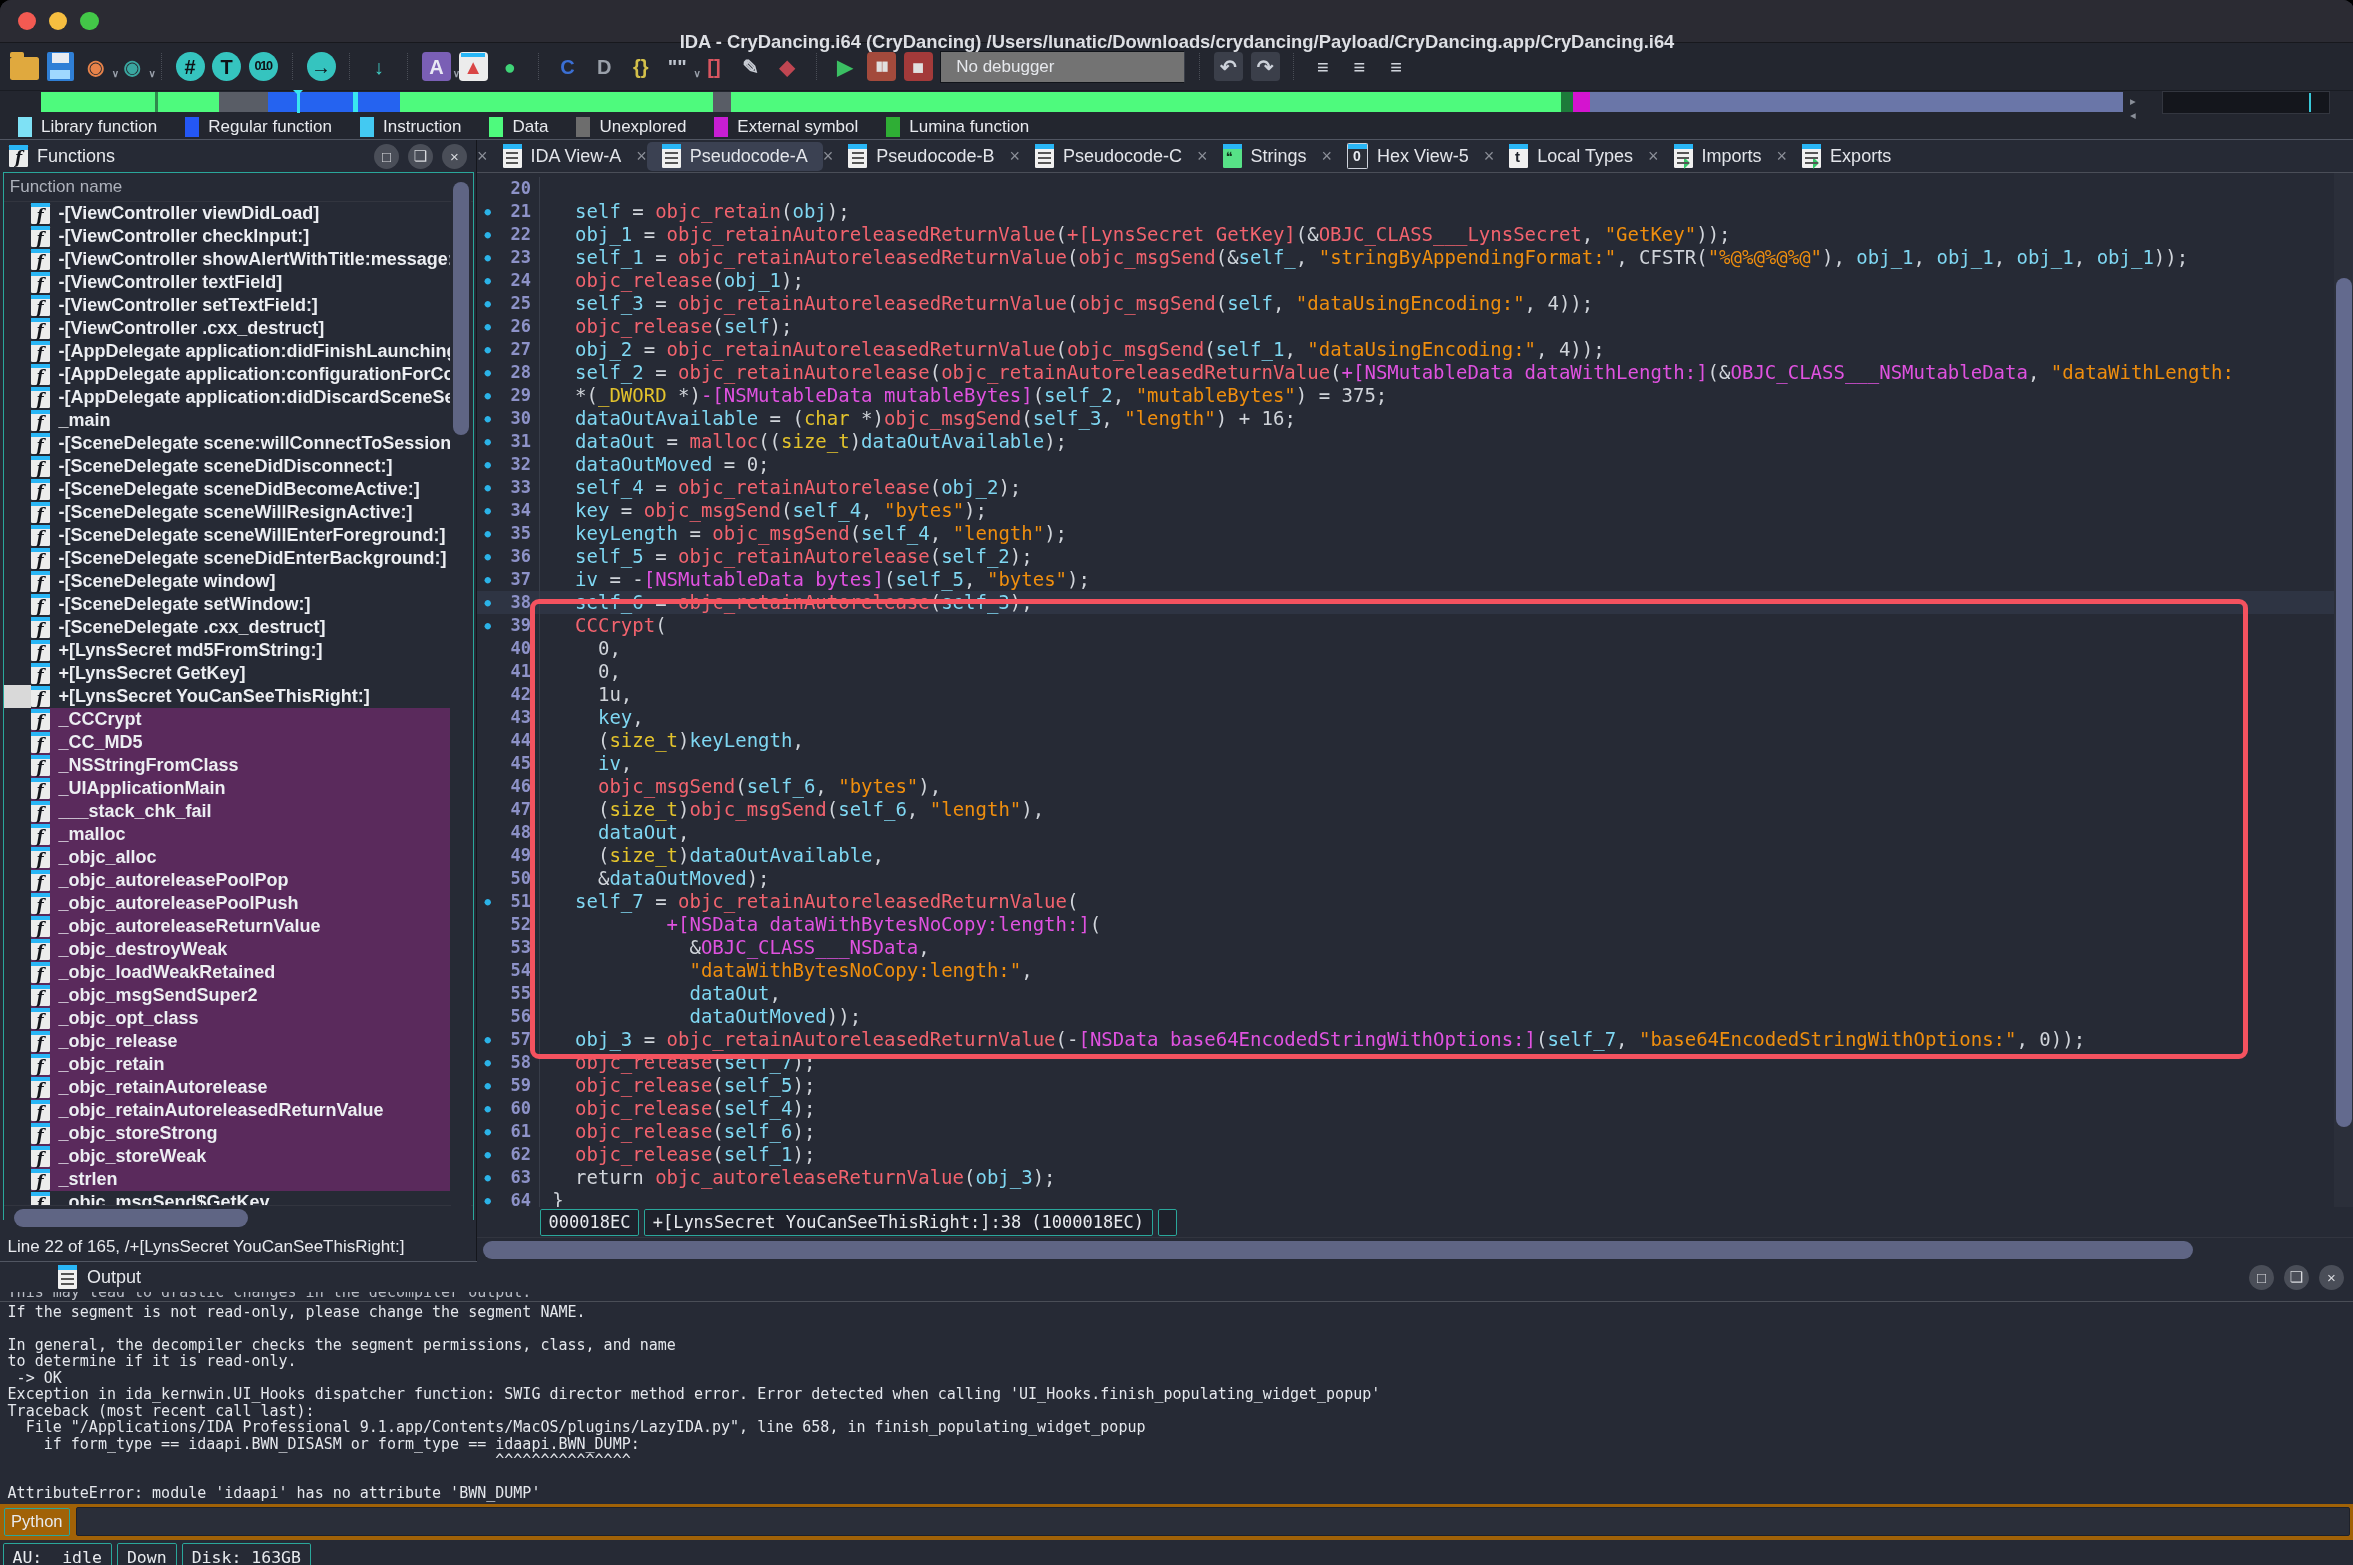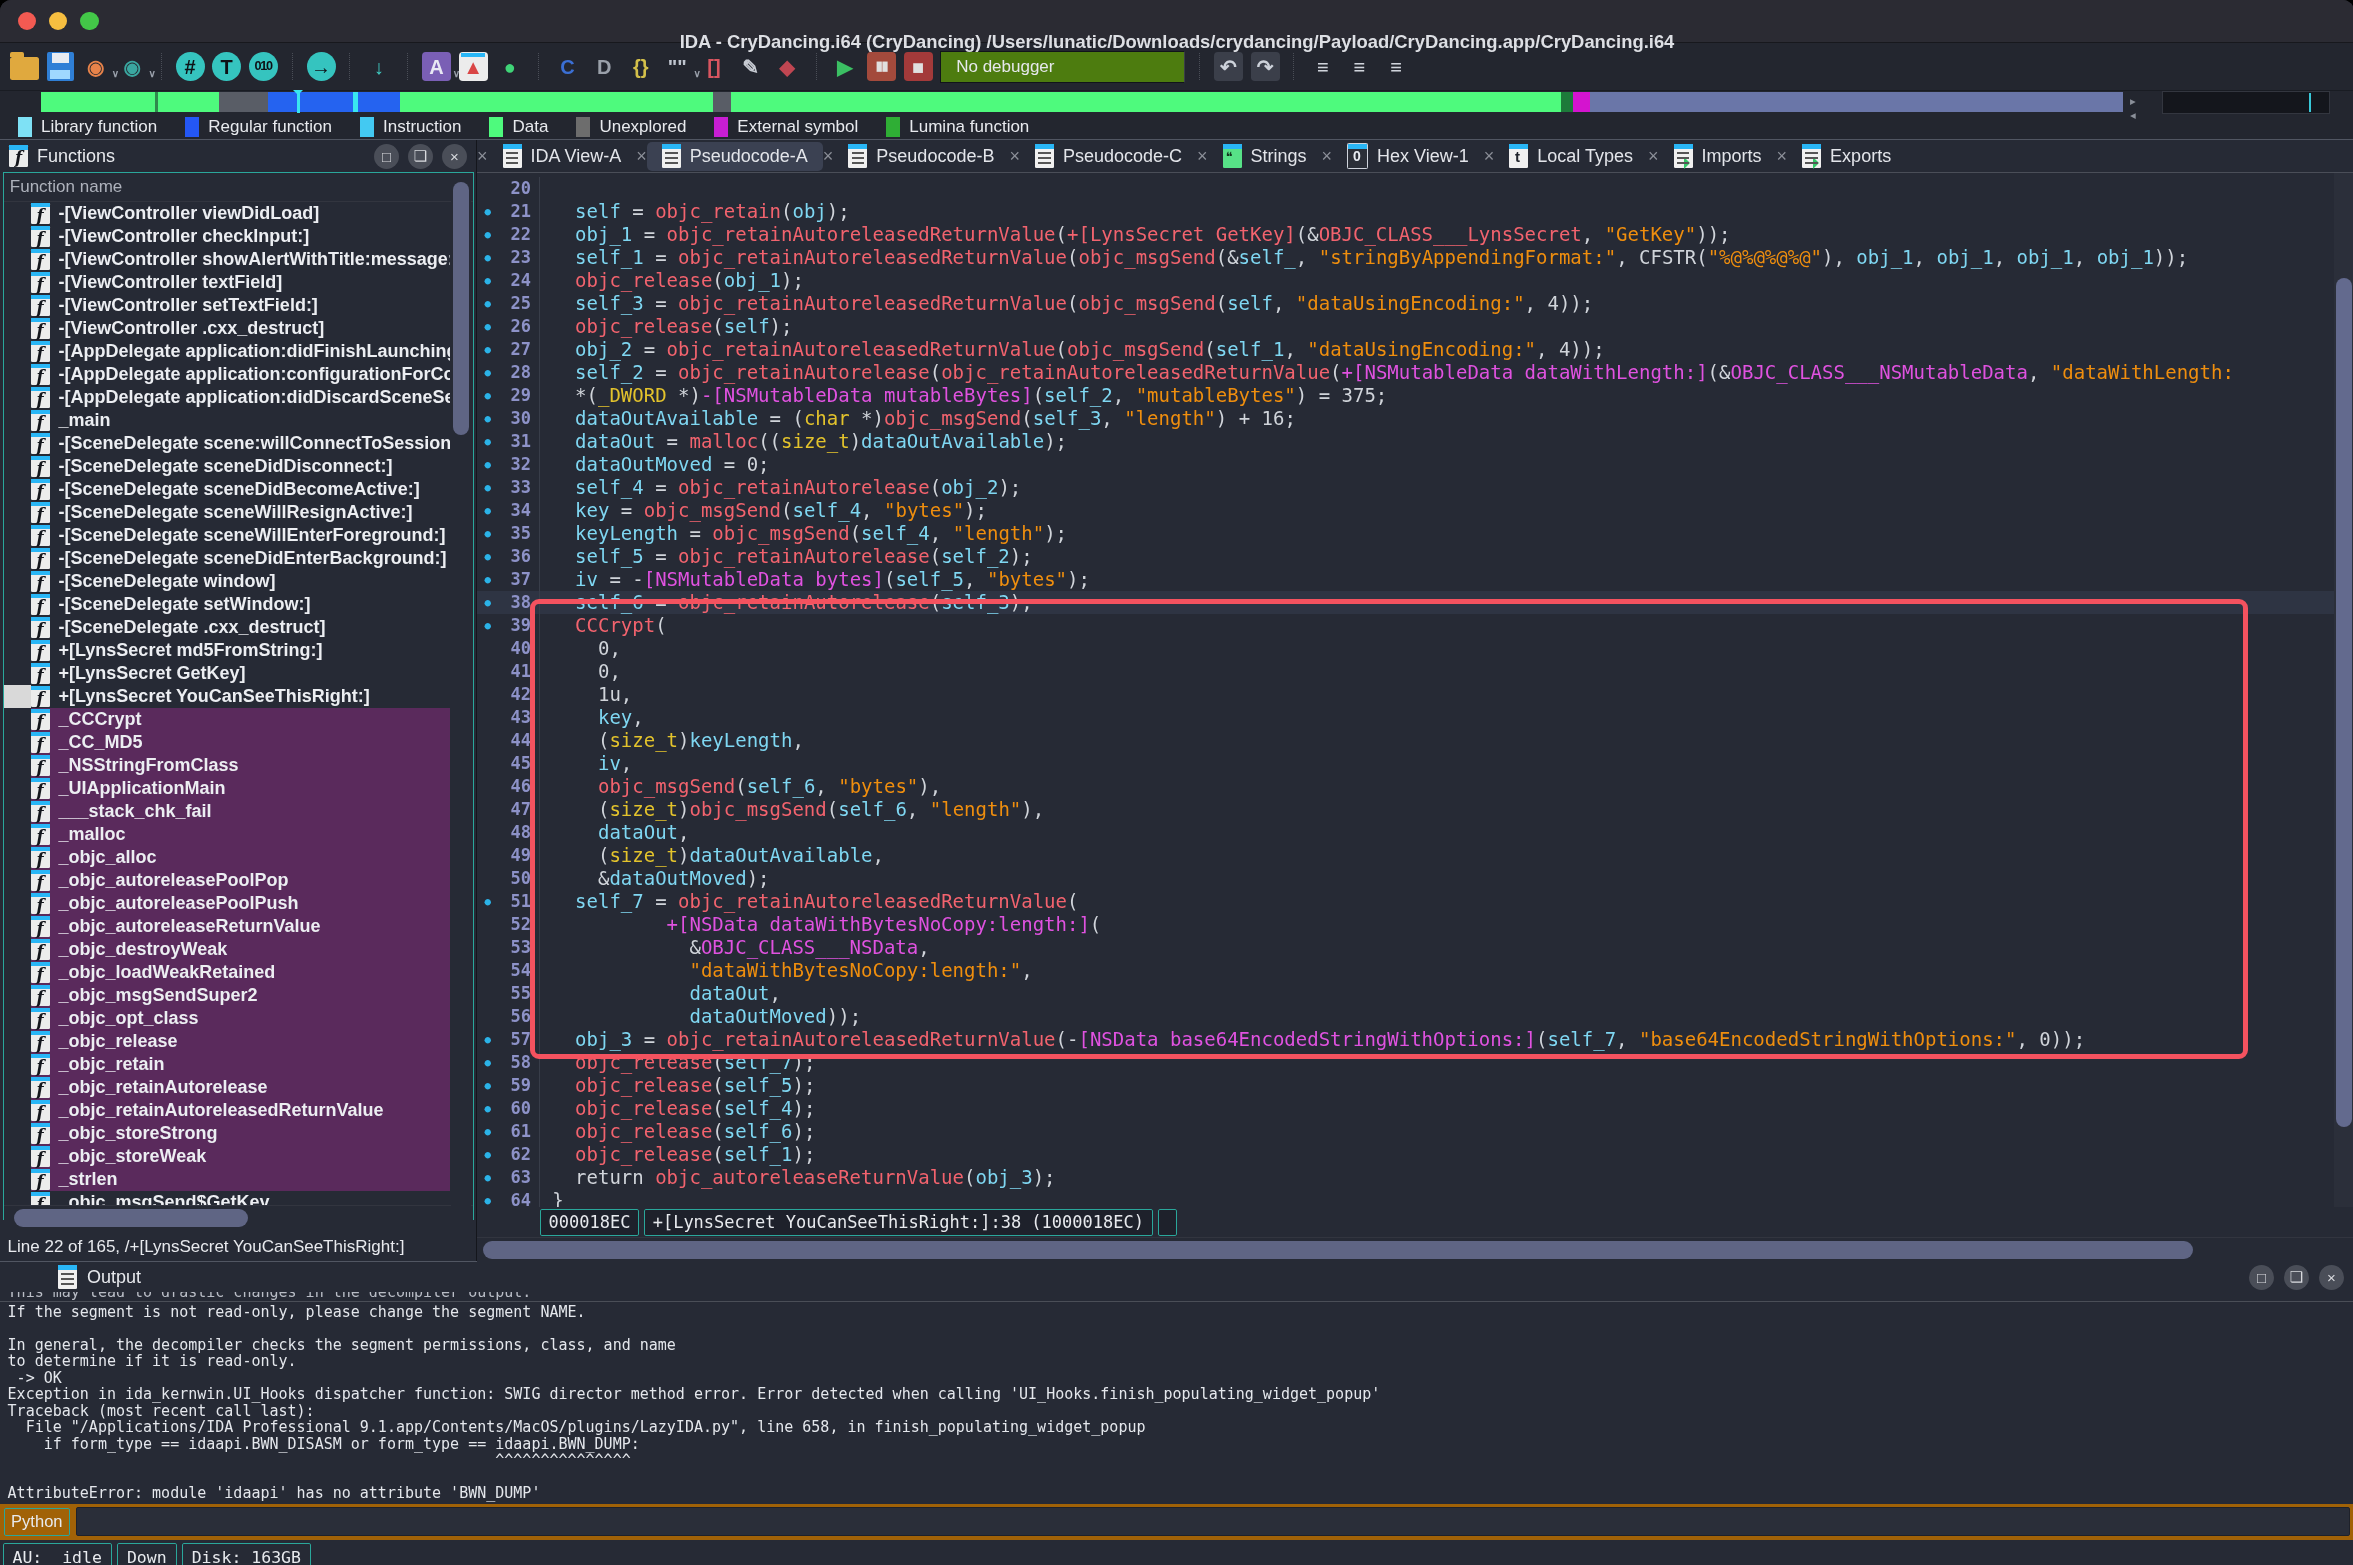--- a/index.html
+++ b/index.html
@@ -19,21 +19,21 @@
   .tbicon.round{border-radius:50%;}
   .tbicon.small .g{font-size:12.7px;letter-spacing:-1.3px;}
   .tbicon .caret{position:absolute;right:-9px;bottom:2.5px;font-size:10px;color:#9aa0ab;}
   .tbicon.topbar::before{content:"";position:absolute;top:1.3px;left:2.5px;right:2.5px;height:3.8px;background:#29b6f6;}
   .tb-sep{width:0;height:27px;border-left:1.3px dotted #4a4e57;margin:0 6.3px;flex:none;}
   .folder{width:29px;height:23px;background:#e0a93e;border-radius:2.5px;position:relative;margin-top:3.8px;}
   .folder::before{content:"";position:absolute;top:-5px;left:0;width:14px;height:5px;background:#e0a93e;border-radius:1.9px 1.9px 0 0;}
   .disk{width:27px;height:29px;background:#2f7fd6;border-radius:1.9px;position:relative;}
   .disk::before{content:"";position:absolute;top:1.3px;left:5px;right:5px;height:10px;background:#e8ecf2;}
   .disk::after{content:"";position:absolute;bottom:1.9px;left:3.8px;right:3.8px;height:9px;background:#9fd8ff;}
-  .combo{width:228px;height:30px;background:#4d7c0f;border:0.6px solid #11141a;border-right:1.9px solid #3a3e48;display:flex;align-items:center;padding-left:15px;font-size:17px;color:#e6e8ec;flex:none;}
+  .combo{width:228px;height:30px;background:#737373;border:0.6px solid #11141a;border-right:1.9px solid #3a3e48;display:flex;align-items:center;padding-left:15px;font-size:17px;color:#e6e8ec;flex:none;}
 
   
   .navrow{height:23px;background:#23262f;position:relative;flex:none;}
   .navband{position:absolute;left:41px;top:0.6px;height:20px;width:2081px;display:flex;}
   .navseg{height:100%;flex:none;}
   .navmarker{position:absolute;top:-1.3px;width:2.5px;height:23px;background:#39e6f0;}
   .navmarker::before{content:"";position:absolute;top:0;left:-4.4px;border:5.7px solid transparent;border-top-color:#39e6f0;}
   .nav-arrows{position:absolute;left:2130px;top:2.5px;color:#8a8f99;font-size:11.4px;}
   .nav-endbox{position:absolute;left:2162px;top:0;width:166px;height:21px;background:#14161c;border:0.6px solid #33363f;}
   .nav-endbox::after{content:"";position:absolute;right:18px;top:1.3px;bottom:1.3px;width:1.9px;background:#39c7d8;}
@@ -499,21 +499,21 @@
             <span>Pseudocode-C</span>
           </div>
           <span class="tabx">×</span>
           <div class="tab">
             <span class="pageicon strings"></span>
             <span>Strings</span>
           </div>
           <span class="tabx">×</span>
           <div class="tab">
             <span class="pageicon hex"></span>
-            <span>Hex View-1</span>
+            <span>Hex View-5</span>
           </div>
           <span class="tabx">×</span>
           <div class="tab">
             <span class="pageicon types"></span>
             <span>Local Types</span>
           </div>
           <span class="tabx">×</span>
           <div class="tab">
             <span class="pageicon io">
               <span class="arrow"></span>

